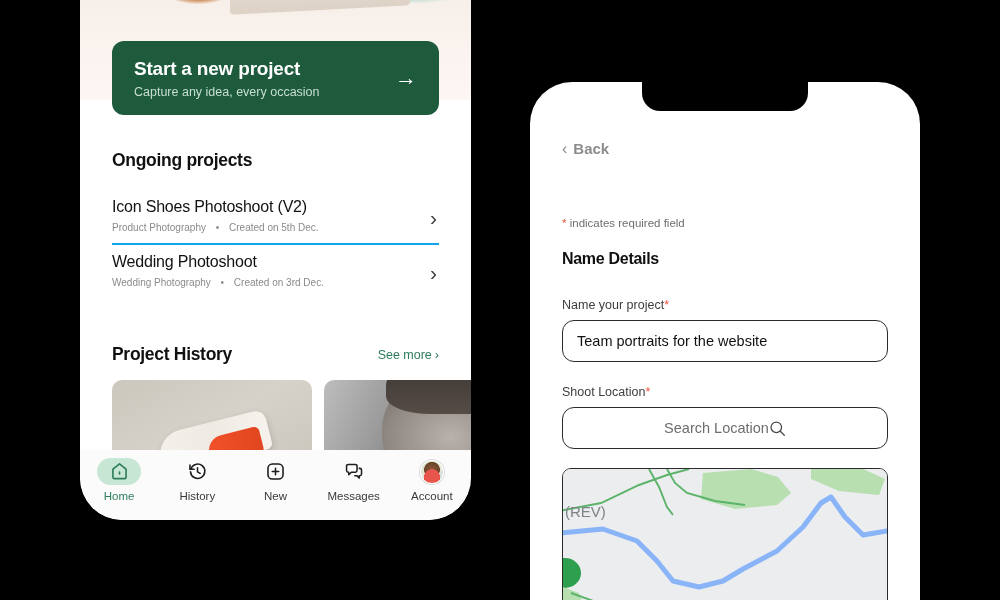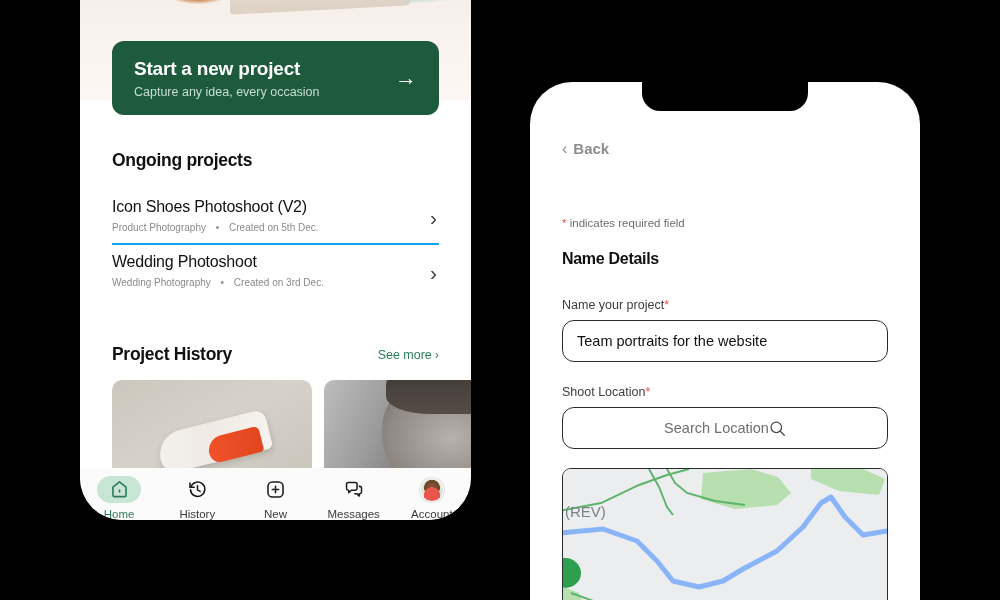--- a/index.html
+++ b/index.html
@@ -96,21 +96,21 @@
     background: radial-gradient(ellipse at 42% 56%, #b9b1ab 0%, #8e8782 48%, #4a4540 100%);
     border-radius: 50% 50% 46% 46%;
   }
   .hist-card.portrait::after {
     content:""; position:absolute; left:62px; top:-24px; width:150px; height:58px;
     background: linear-gradient(180deg,#3b3430 0%, #554c46 100%);
     border-radius: 50% 50% 30% 30%;
   }
 
   .tabbar {
-    position:absolute; left:0; bottom:0; width:391px; height:52px;
+    position:absolute; left:0; bottom:0; width:391px; height:70px;
     background:#fbfbfb; display:flex; align-items:flex-start; justify-content:space-around;
     padding-top:8px; border-radius: 0 0 42px 42px; margin-top: 32px;
   }
   .tab { display:flex; flex-direction:column; align-items:center; gap:5px; width:70px; }
   .tab-ico { width:44px; height:27px; display:flex; align-items:center; justify-content:center; border-radius:14px; }
   .tab.active .tab-ico { background:#c8e6d4; }
   .tab-label { font-size:11.5px; color:#3a3a3a; }
   .tab.active .tab-label { color:#2e7d5b; }
   .avatar-ico {
     width:24px; height:24px; border-radius:50%;

